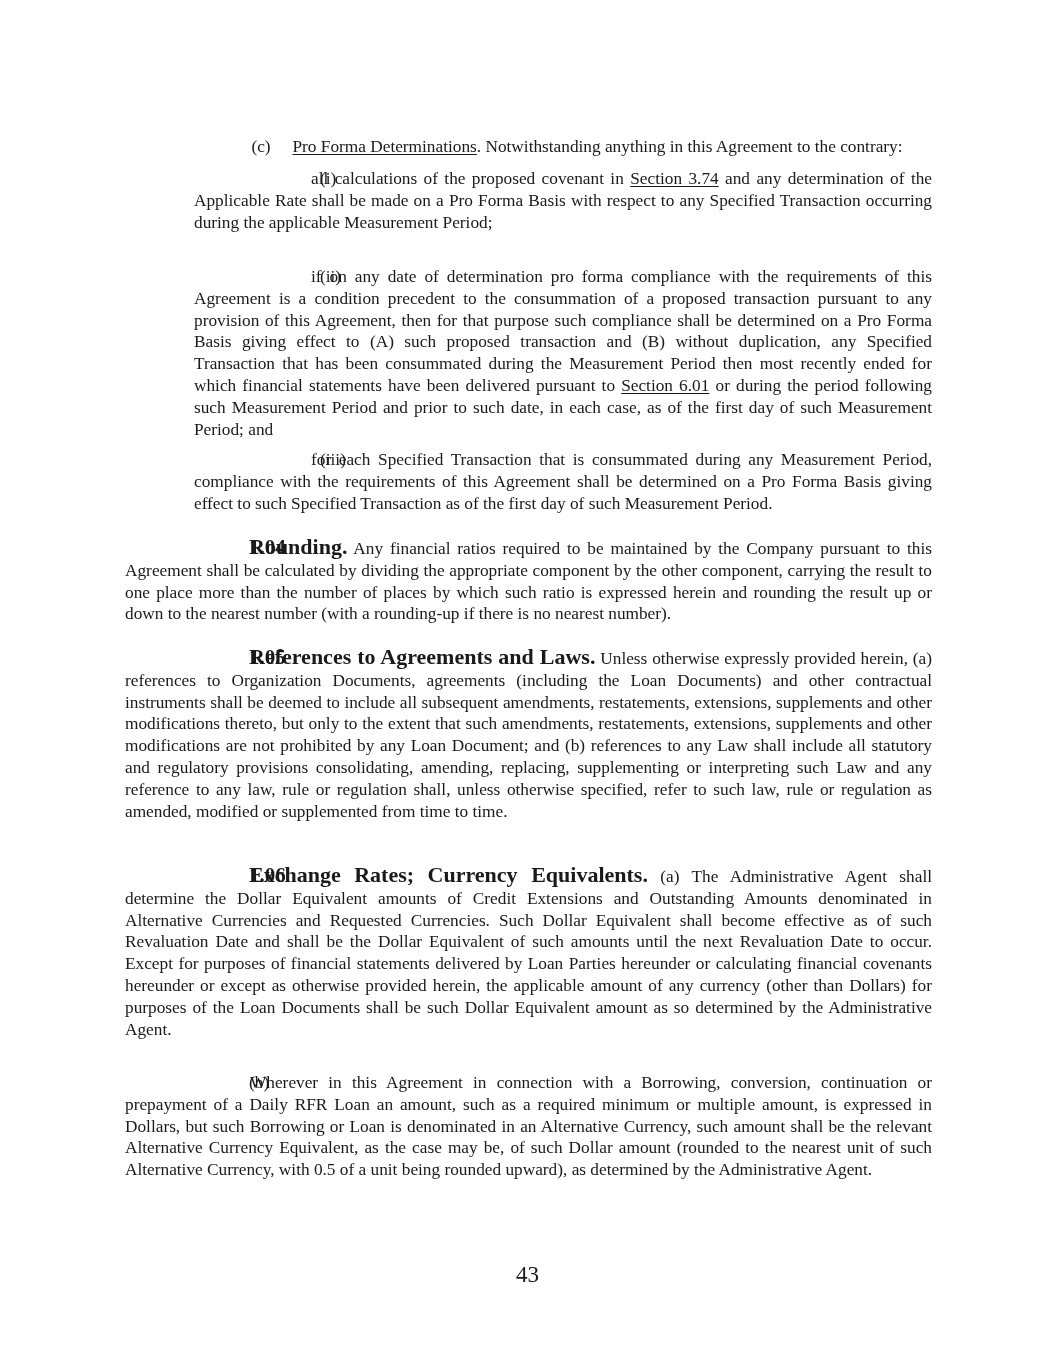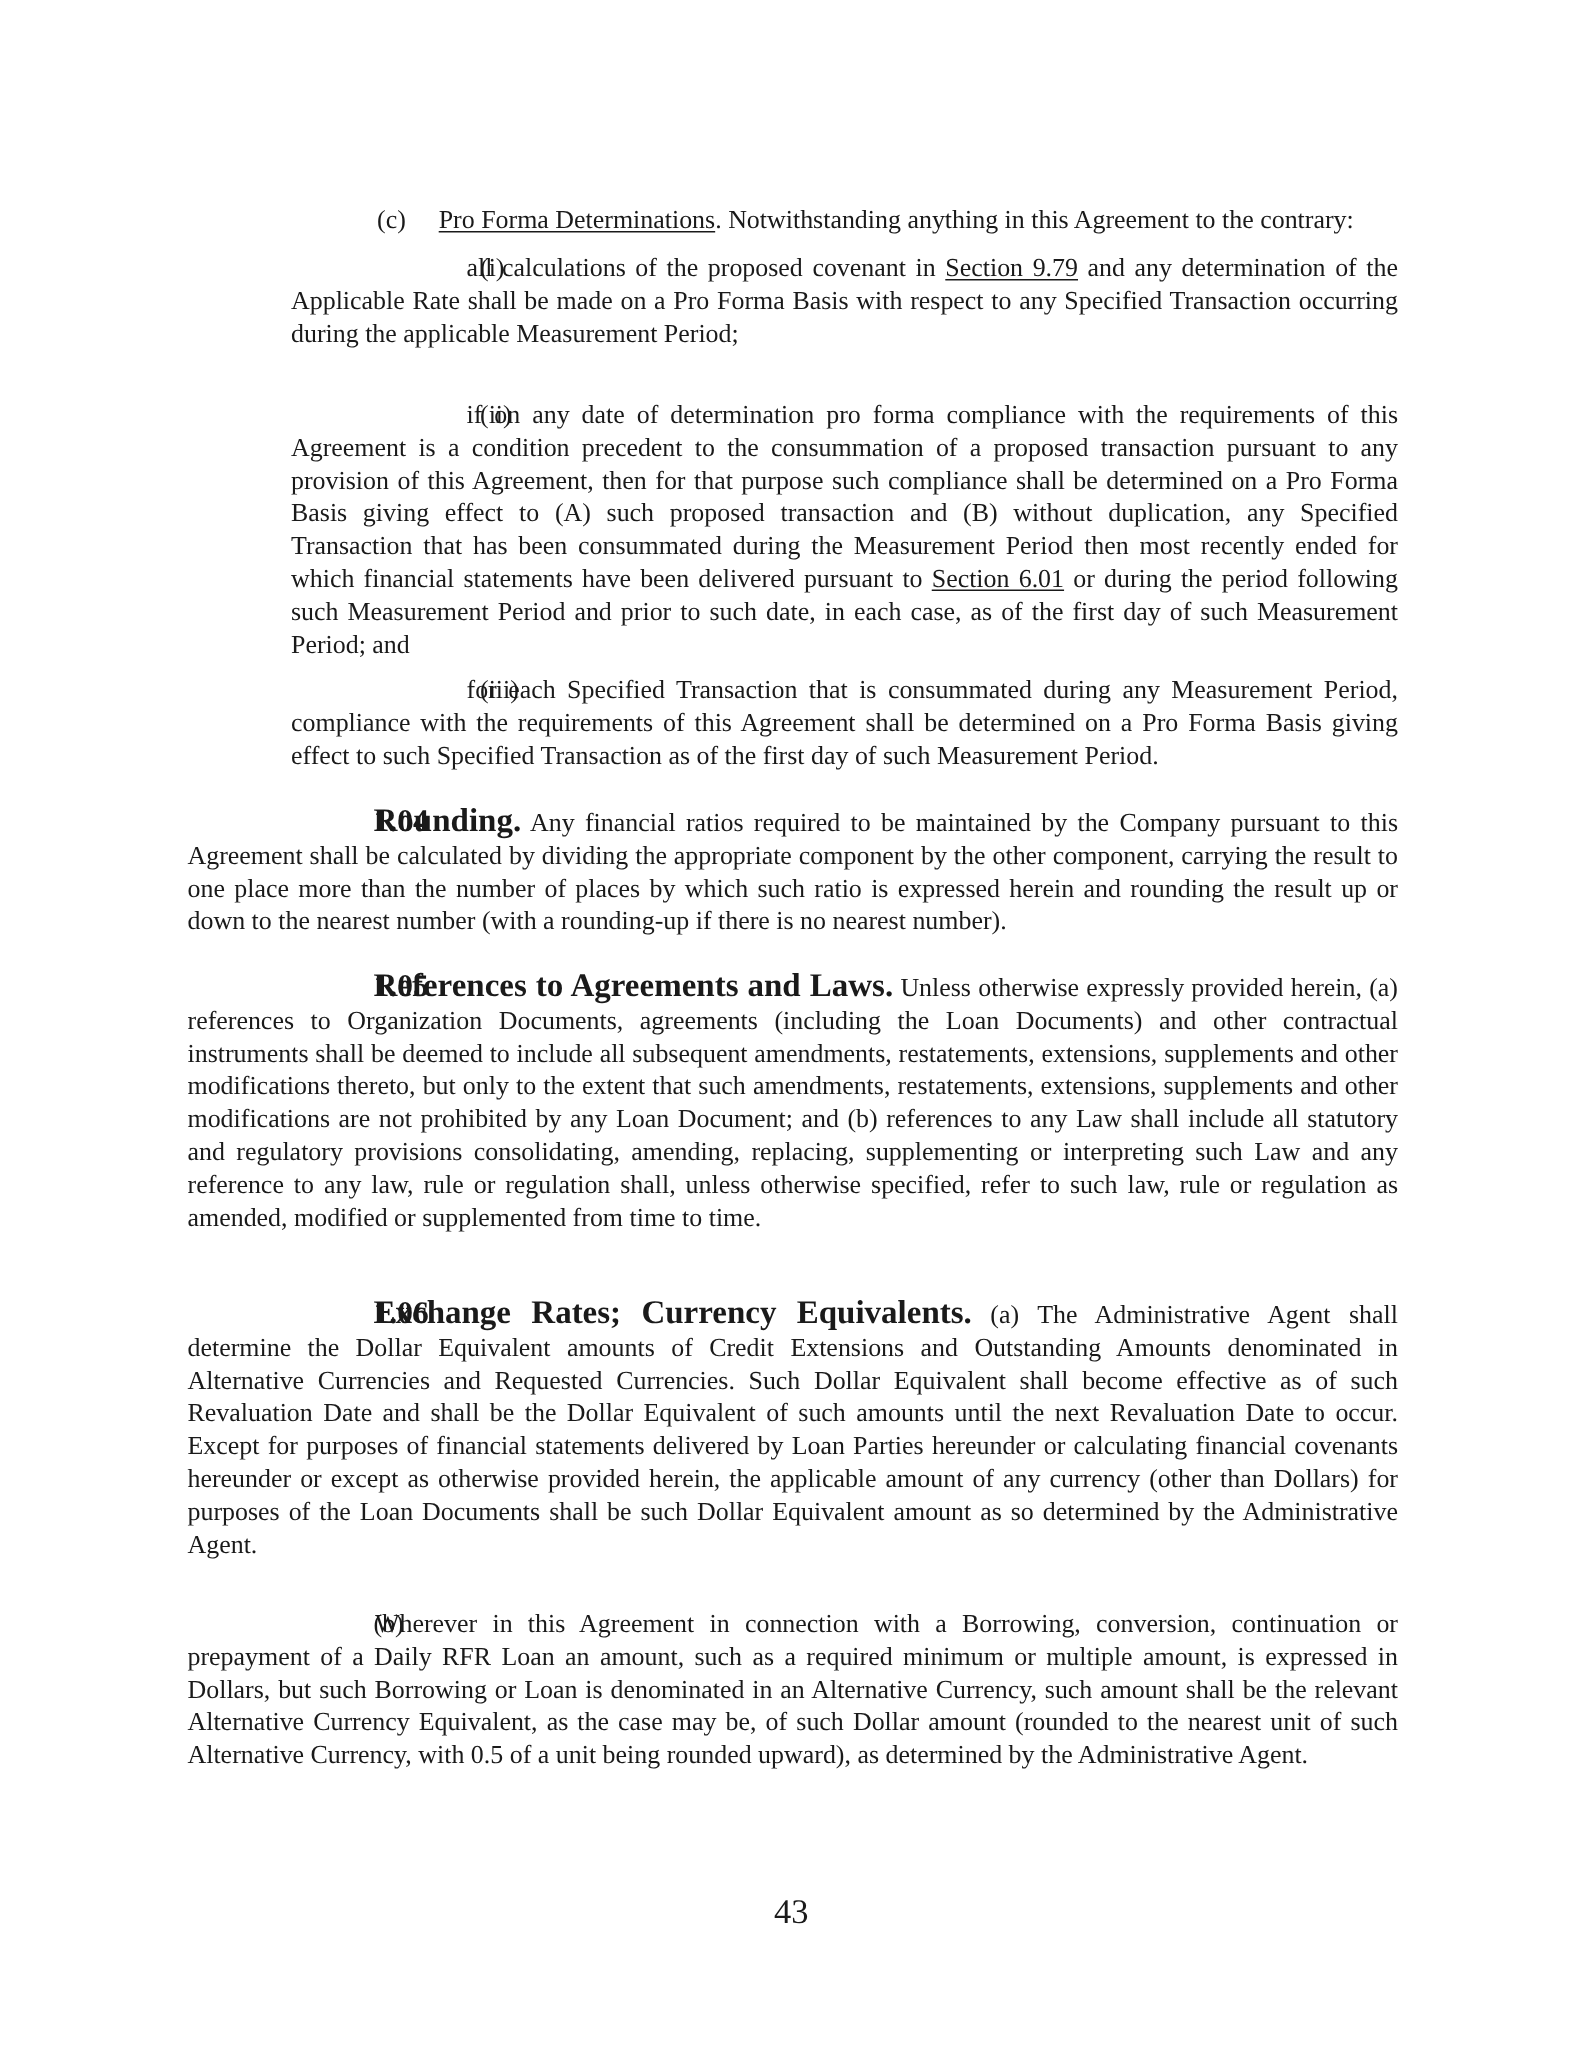--- a/index.html
+++ b/index.html
@@ -23,21 +23,21 @@
 </head>
 <body>
 
 <div class="page">
 
   <p class="para" style="left:186px; top:136px; width:760px; text-align:center;">
     <span class="tab-c">(c)</span><span class="u">Pro Forma Determinations</span><span>.  Notwithstanding anything in this Agreement to the contrary:</span>
   </p>
 
   <p class="para last-left" style="left:194px; top:168px; width:738px; text-indent:63px;">
-    <span class="tab-r">(i)</span><span>all calculations of the proposed covenant in </span><span class="u">Section 9.79</span><span> and any determination of the Applicable Rate shall be made on a Pro Forma Basis with respect to any Specified Transaction occurring during the applicable Measurement Period;</span>
+    <span class="tab-r">(i)</span><span>all calculations of the proposed covenant in </span><span class="u">Section 3.74</span><span> and any determination of the Applicable Rate shall be made on a Pro Forma Basis with respect to any Specified Transaction occurring during the applicable Measurement Period;</span>
   </p>
 
   <p class="para last-left" style="left:194px; top:266px; width:738px; text-indent:63px;">
     <span class="tab-r">(ii)</span><span>if on any date of determination pro forma compliance with the requirements of this Agreement is a condition precedent to the consummation of a proposed transaction pursuant to any provision of this Agreement, then for that purpose such compliance shall be determined on a Pro Forma Basis giving effect to (A) such proposed transaction and (B) without duplication, any Specified Transaction that has been consummated during the Measurement Period then most recently ended for which financial statements have been delivered pursuant to </span><span class="u">Section 6.01</span><span> or during the period following such Measurement Period and prior to such date, in each case, as of the first day of such Measurement Period; and</span>
   </p>
 
   <p class="para last-left" style="left:194px; top:449px; width:738px; text-indent:63px;">
     <span class="tab-iii">(iii)</span><span>for each Specified Transaction that is consummated during any Measurement Period, compliance with the requirements of this Agreement shall be determined on a Pro Forma Basis giving effect to such Specified Transaction as of the first day of such Measurement Period.</span>
   </p>
 

